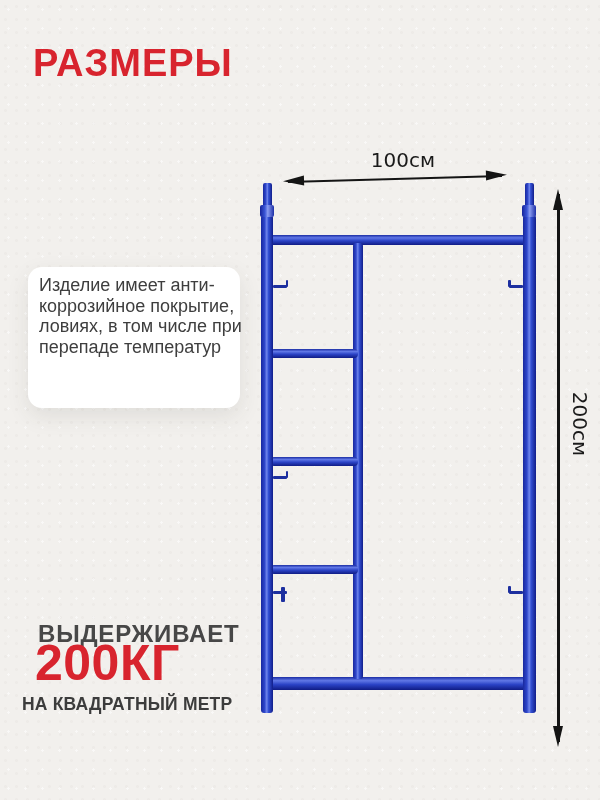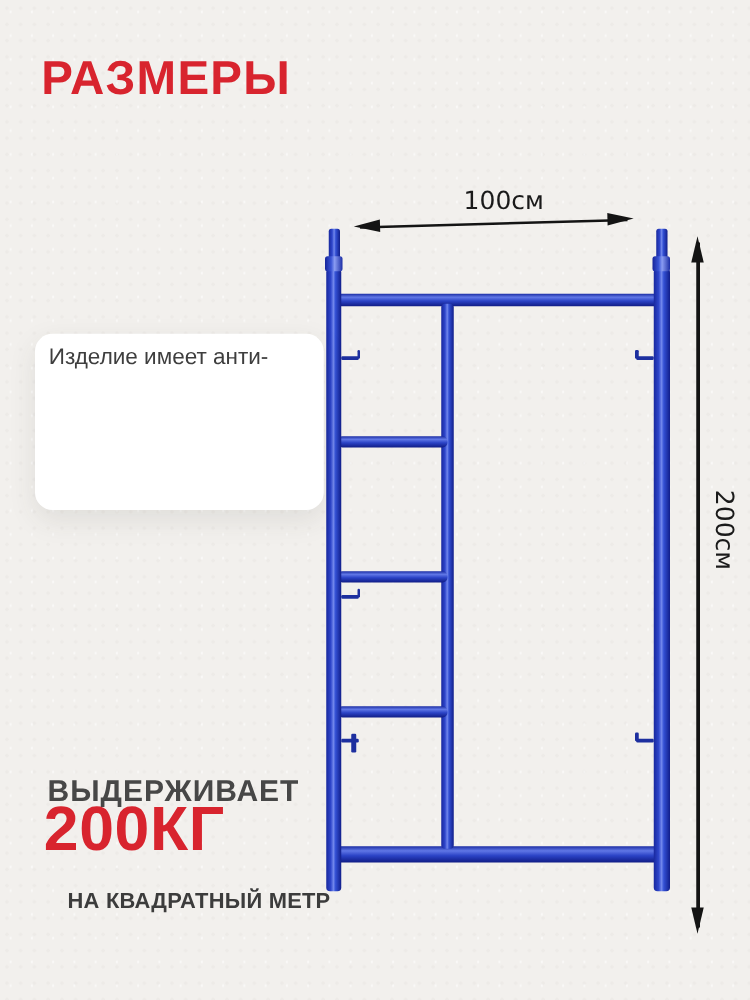--- a/index.html
+++ b/index.html
@@ -20,21 +20,21 @@
   .abs{position:absolute;}
 
   
   .page-title{
     left:33px;top:44px;font-size:38px;font-weight:800;letter-spacing:1px;
     color:var(--accent-red,#d8242e);line-height:38px;white-space:nowrap;
   }
 
   
   .card{
-    left:28px;top:267px;width:231px;height:141px;background:var(--card-bg,#fff);
+    left:28px;top:267px;width:212px;height:141px;background:var(--card-bg,#fff);
     border-radius:14px;box-shadow:0 8px 22px rgba(60,55,50,0.10);z-index:4;
     padding:0;box-sizing:border-box;
   }
   .card .card-text{
     position:absolute;left:11px;top:8px;right:4px;
     font-size:18px;line-height:20.5px;color:var(--text-dark,#3e3e3e);font-weight:400;
   }
   .card .card-line{display:block;white-space:nowrap;}
 
   
@@ -95,32 +95,35 @@
   
   .cap-heading{
     left:38px;top:620px;font-size:24px;font-weight:700;letter-spacing:0.8px;
     color:var(--heading-gray,#474747);white-space:nowrap;
   }
   .cap-value{
     left:35px;top:634px;font-size:50px;line-height:58px;font-weight:800;letter-spacing:0.5px;
     color:var(--accent-red,#d8242e);white-space:nowrap;
   }
   .cap-unit{
-    left:54px;top:694px;font-size:17.5px;font-weight:700;letter-spacing:0.2px;
-    color:#3c3c3c;white-space:nowrap;margin-top:16px;
+    left:22px;top:694px;font-size:17.5px;font-weight:700;letter-spacing:0.2px;
+    color:#3c3c3c;white-space:nowrap;
   }
 </style>
 </head>
 <body>
 
 <div class="abs page-title">РАЗМЕРЫ</div>
 
 <div class="abs card">
   <div class="card-text">
     <span class="card-line">Изделие имеет анти-</span>
+    <span class="card-line">коррозийное покрытие,</span>
+    <span class="card-line">ловиях, в том числе при</span>
+    <span class="card-line">перепаде температур</span>
   </div>
 </div>
 
 <div>
   <div class="abs h-tube top-bar"></div>
   <div class="abs h-tube bottom-bar"></div>
   <div class="abs v-tube stile"></div>
   <div class="abs h-tube rung rung-1"></div>
   <div class="abs h-tube rung rung-2"></div>
   <div class="abs h-tube rung rung-3"></div>

